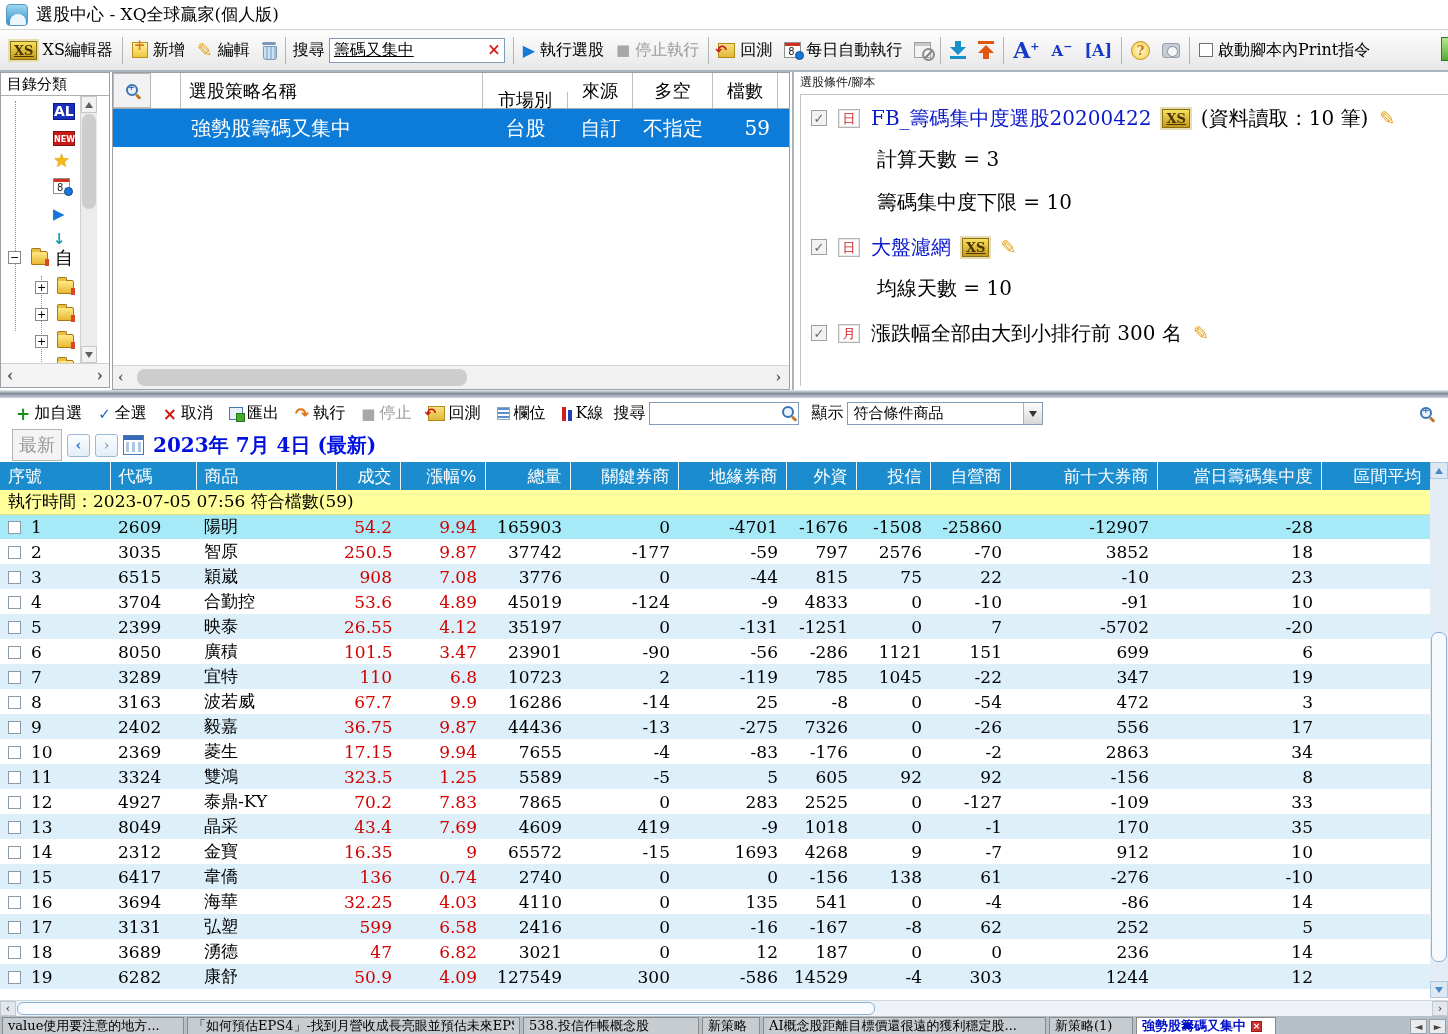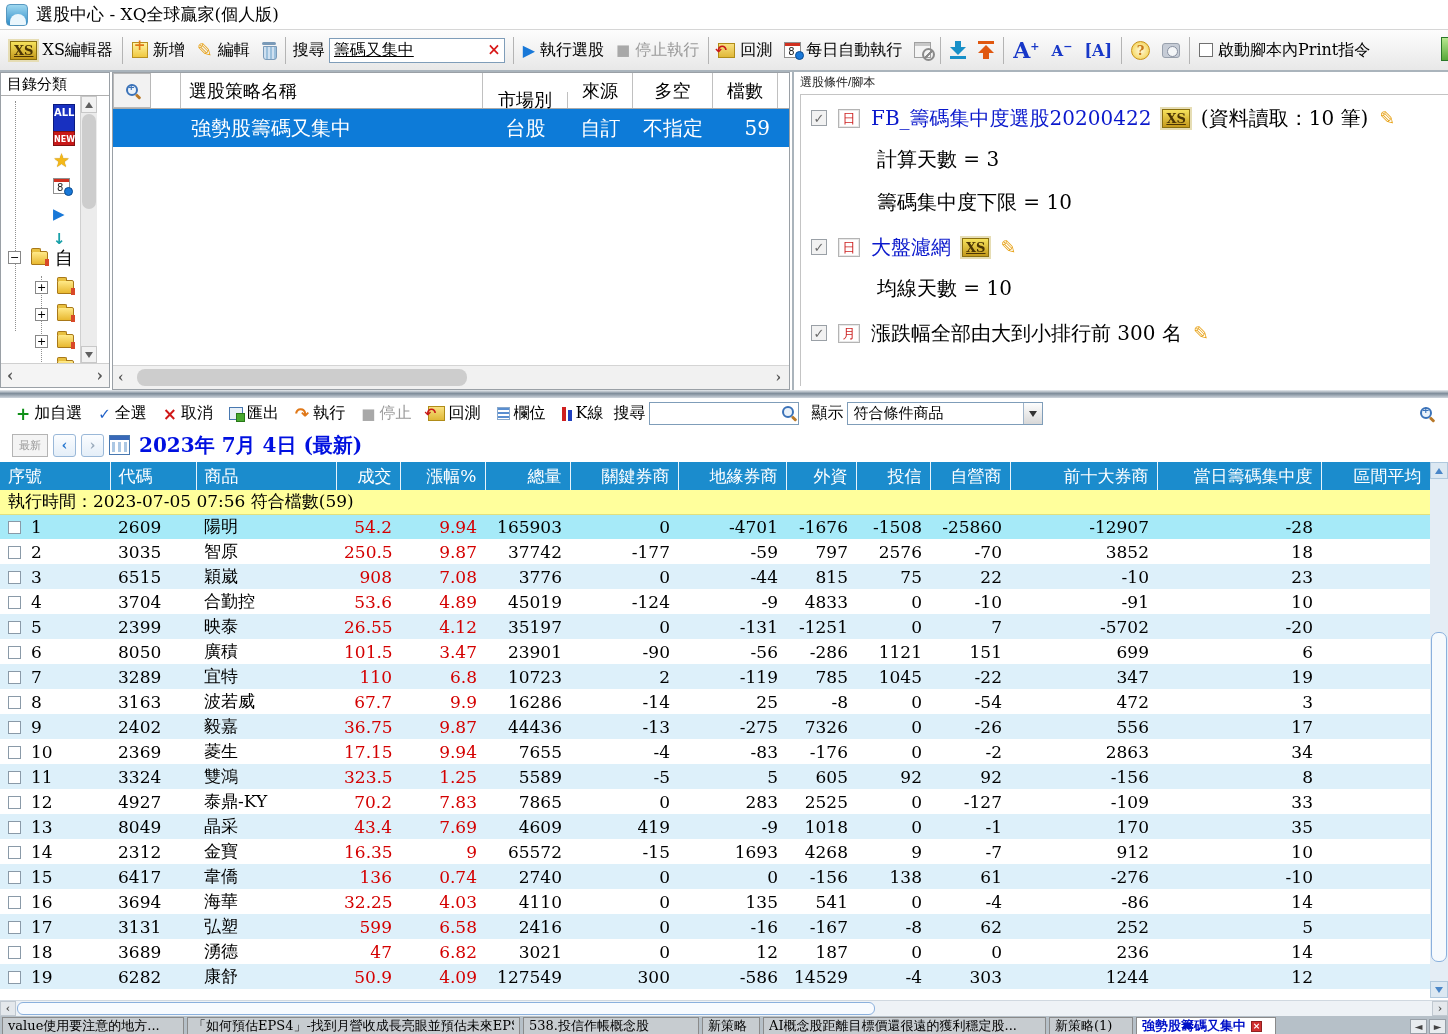--- a/index.html
+++ b/index.html
@@ -78,21 +78,21 @@
   .partial-green{position:absolute;right:0;top:7px;width:7px;height:24px;background:linear-gradient(#b8e890,#58a838);
             border:1px solid #2a7828;border-right:none;}
 
   
   .left-panel{position:absolute;left:0;top:72px;width:110px;height:316px;border:1px solid #9aa0a6;background:#fff;}
   .lp-title{height:23px;border-bottom:1px solid #b0b0b0;font-size:15px;padding:2px 6px;}
   .lp-tree{position:absolute;left:0;top:23px;right:0;bottom:24px;overflow:hidden;}
   .dotv{position:absolute;border-left:1px dotted #909090;}
   .titem{position:absolute;left:52px;width:24px;height:20px;}
   .badge{display:inline-block;color:#fff;font-weight:bold;font-family:"DejaVu Sans",sans-serif;text-align:center;}
-  .badge.all{width:22px;height:31px;font-size:10px;line-height:15px;background:#1830c0;border:1px solid #0a1a80;}
+  .badge.all{width:22px;height:17px;font-size:14px;line-height:15px;background:#1830c0;border:1px solid #0a1a80;}
   .badge.new{width:22px;height:15px;font-size:8px;line-height:15px;background:#c81818;border:1px solid #801010;}
   .star{color:#f4b818;font-size:19px;text-shadow:0 0 1px #a87808;line-height:1;}
   .mini-play{color:#1878d8;font-size:15px;}
   .mini-dl{color:#18a0a8;font-size:15px;font-weight:bold;font-family:"DejaVu Sans",sans-serif;}
   .folder{width:17px;height:14px;background:linear-gradient(180deg,#ffe988,#e8b830);border:1px solid #a87818;
           border-radius:2px 2px 1px 1px;position:relative;display:inline-block;}
   .folder::before{content:"";position:absolute;left:-1px;top:-4px;width:8px;height:3px;background:#e8c040;
           border:1px solid #a87818;border-bottom:none;border-radius:2px 2px 0 0;}
   .folder::after{content:"";position:absolute;right:-2px;bottom:-2px;width:4px;height:7px;background:#d84828;}
   .expander{width:13px;height:13px;border:1px solid #888;background:#fff;font-size:11px;line-height:11px;
@@ -157,21 +157,21 @@
   .rsearch input{width:150px;height:23px;border:1px solid #7f9db9;font-size:15px;font-family:inherit;padding:0 22px 0 4px;}
   .rsearch .mag{position:absolute;right:3px;top:3px;}
   .dropdown{display:flex;align-items:center;width:196px;height:23px;border:1px solid #7f9db9;background:#fff;
         font-size:15px;padding-left:5px;margin-left:4px;}
   .dropdown .dbtn{margin-left:auto;width:19px;height:21px;background:linear-gradient(#fdfdfd,#d8d8d8);
         border-left:1px solid #a0b4c8;display:grid;place-items:center;}
   .zoom-right{margin-left:auto;margin-right:14px;}
 
   .date-row{position:absolute;left:0;top:429px;width:100%;height:32px;display:flex;align-items:center;gap:5px;
         padding-left:12px;background:#fff;}
-  .latest-btn{border:1px solid #b4b4b4;color:#989898;font-size:11px;padding:3px 6px;background:#f4f4f4;
+  .latest-btn{border:1px solid #b4b4b4;color:#989898;font-size:18px;padding:3px 6px;background:#f4f4f4;
         font-family:"DejaVu Sans",sans-serif;}
   .nav-btn{width:23px;height:23px;border:1px solid #9ab8d8;background:linear-gradient(#fbfdff,#e4eef8);
         border-radius:3px;display:grid;place-items:center;font-weight:bold;font-size:15px;color:#2878d0;}
   .nav-btn.off{color:#9aaabb;}
   .cal-grid{width:21px;height:20px;border:1px solid #4878b0;background:#fff;position:relative;}
   .cal-grid::before{content:"";position:absolute;left:0;top:0;width:100%;height:4px;background:#3868b8;}
   .cal-grid::after{content:"";position:absolute;left:2px;top:6px;right:2px;bottom:2px;
         background:repeating-linear-gradient(90deg,#88b0d8 0 3px,#fff 3px 6px),repeating-linear-gradient(180deg,#88b0d8 0 3px,#fff 3px 6px);opacity:.7;}
   .date-text{color:var(--dateb);font-size:20px;font-weight:bold;margin-left:4px;}
 

